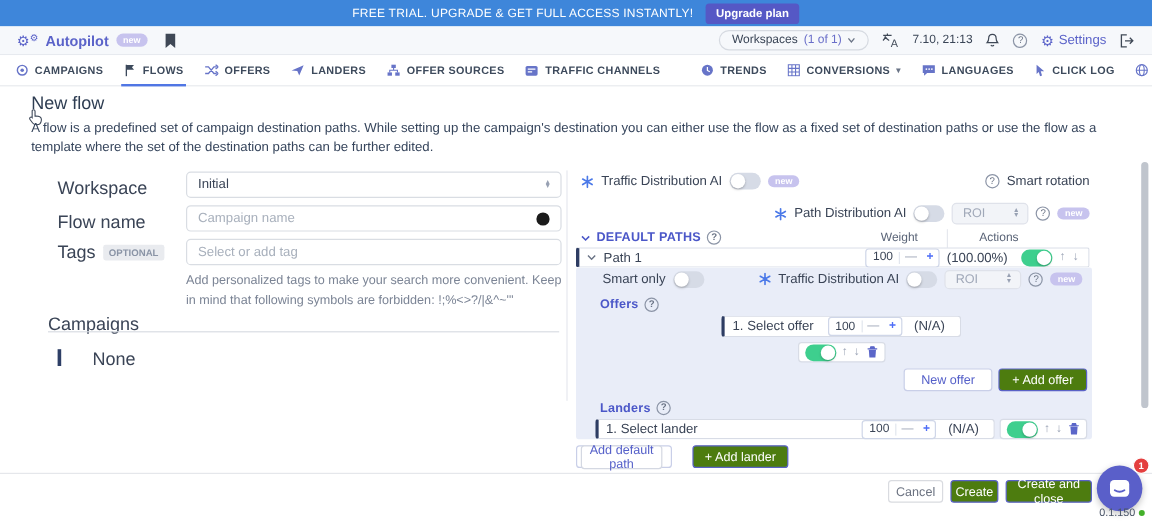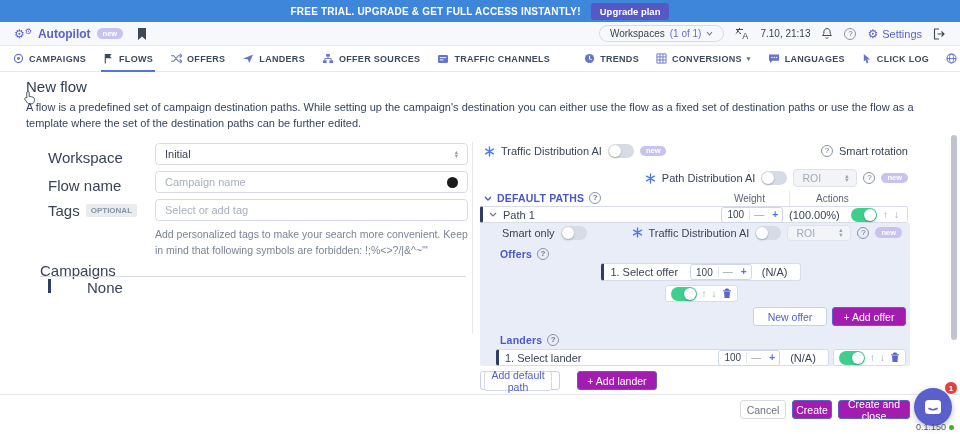--- a/index.html
+++ b/index.html
@@ -3,21 +3,21 @@
 <meta charset="utf-8">
 <style>
   * { margin:0; padding:0; box-sizing:border-box; }
   html,body { width:960px; height:434px; overflow:hidden; }
   body { font-family:"Liberation Sans", sans-serif; background:#fff; color:#3a4456; }
   .screen { position:relative; width:960px; height:434px; background:#fff; }
   .abs { position:absolute; }
 
   
   .banner { left:0; top:0; width:960px; height:22px; background:#3e86da; display:flex; align-items:center; justify-content:center; gap:10px; }
-  .banner-text { color:#fff; font-size:10px; font-weight:bold; letter-spacing:.2px;text-align:center; }
+  .banner-text { color:#fff; font-size:10px; font-weight:normal; letter-spacing:.2px;text-align:center; }
   .upgrade-btn { background:#5558c5; color:#fff; border:none; font-size:9.5px; font-weight:bold; border-radius:3px; padding:3px 9px; cursor:pointer; font-family:inherit; }
 
   
   .header { left:0; top:22px; width:960px; height:24px; background:#f6f8fb; border-bottom:1px solid #e7eaef; display:flex; align-items:center; padding:0 14px; }
   .logo-wrap { display:flex; align-items:center; gap:6px; }
   .logo-glyph { color:#5b63c9; font-size:12px; line-height:1; }
   .app-name { color:#5b63c9; font-size:12px; font-weight:bold; }
   .badge-new { background:#c7c3ee; color:#fff; font-size:7.5px; font-weight:bold; border-radius:8px; padding:1.5px 6px; line-height:1; }
   .bookmark { margin-left:14px; display:flex; }
   .hdr-right { margin-left:auto; display:flex; align-items:center; gap:11px; }
@@ -43,21 +43,21 @@
 
   
   .f-label { font-size:15px; color:#3a4456; }
   .sel-box, .inp { border:1px solid #d9dde3; border-radius:4px; background:#fff; height:22px; font-size:11px; color:#3a4456; display:flex; align-items:center; padding:0 9px; }
   .inp input { border:none; outline:none; width:100%; font-size:11px; font-family:inherit; color:#3a4456; background:transparent; }
   .inp input::placeholder { color:#a8b0bc; }
   .updown { margin-left:auto; display:flex; flex-direction:column; line-height:.62; font-size:6.5px; color:#98a1b3; }
   .opt-badge { background:#e9ebef; color:#8a94a6; font-size:8px; font-weight:bold; border-radius:2px; padding:2px 5px; margin-left:6px; }
   .help-text { font-size:10.5px; color:#7b8495; line-height:1.5; }
   .camp-hr { border-top:1px solid #d9dde3; }
-  .camp-item { display:flex; gap:36px; }
+  .camp-item { display:flex; gap:26px;margin-top:12px; }
   .camp-bar { width:3px; height:14px; background:#2e3f66; }
 
   .vdiv { width:1px; background:#e6e8ee; }
   .scrollbar-thumb { width:6px; border-radius:3px; background:#c0c5cd; }
 
   
   .rrow { display:flex; align-items:center; }
   .lab { font-size:11px; color:#3a4456; }
   .toggle { width:26px; height:14px; border-radius:7px; background:#d6dbe6; position:relative; flex:none; cursor:pointer; }
   .toggle::after { content:""; position:absolute; width:12px; height:12px; border-radius:50%; background:#fff; top:1px; left:1px; box-shadow:0 1px 2px rgba(0,0,0,.25); }
@@ -68,21 +68,21 @@
   .sec-head { font-size:10.5px; font-weight:bold; color:#4b57c8; letter-spacing:.2px; display:flex; align-items:center; gap:5px; }
   .path-box { border:1px solid #d8dce6; border-left:3px solid #2e3d63; background:#fff; border-radius:2px; display:flex; align-items:center; padding:0 8px 0 6px; }
   .weight-box { display:inline-flex; align-items:center; border:1px solid #cfd6e8; border-radius:3px; background:#fff; height:16px; font-size:10px; }
   .weight-box .wv { padding:0 5px; color:#3a4456; min-width:20px; text-align:center; }
   .wb-btn { padding:0 4px; cursor:pointer; font-size:10px; line-height:1; }
   .wb-minus { color:#9aa3b5; border-left:1px solid #e2e6ee; }
   .wb-plus { color:#4f6ef7; font-weight:bold; }
   .arrow-glyph { font-size:10px; color:#9aa3b5; cursor:pointer; }
   .panel { background:#e9edf8; border-radius:2px; }
   .btn-ghost { background:#fff; border:1px solid #c9cfe8; color:#5560c9; font-size:10.5px; border-radius:3px; height:19px; display:flex; align-items:center; justify-content:center; cursor:pointer; font-family:inherit; }
-  .btn-solid { background:#a21caf; border:1px solid #5a62c6; color:#fff; font-size:10.5px; border-radius:3px; height:19px; display:flex; align-items:center; justify-content:center; cursor:pointer; font-family:inherit; }
+  .btn-solid { background:#4d7c0f; border:1px solid #5a62c6; color:#fff; font-size:10.5px; border-radius:3px; height:19px; display:flex; align-items:center; justify-content:center; cursor:pointer; font-family:inherit; }
   .color-dot { width:11px; height:11px; border-radius:50%; background:#1b1b1b; flex:none; }
 
   
   .footer-hr { left:0px; top:394px; width:960px; border-top:1px solid #e5e7eb; }
   .btn-cancel { background:#fff; border:1px solid #d9dbe0; color:#6b7280; font-size:10.5px; border-radius:3px; height:19px; display:flex; align-items:center; justify-content:center; cursor:pointer; font-family:inherit; }
   .chat-bubble { width:38px; height:38px; border-radius:50%; background:#5a5fc9; display:flex; align-items:center; justify-content:center; cursor:pointer; box-shadow:0 2px 6px rgba(0,0,0,.25); }
   .chat-badge { width:14px; height:14px; border-radius:50%; background:#e43f3f; border:1.5px solid #fff; color:#fff; font-size:8px; font-weight:bold; display:flex; align-items:center; justify-content:center; }
   .version { font-size:9px; color:#4a5568; display:flex; align-items:center; gap:3px; }
   .version-dot { width:5px; height:5px; border-radius:50%; background:#43b02a; }
 </style>

